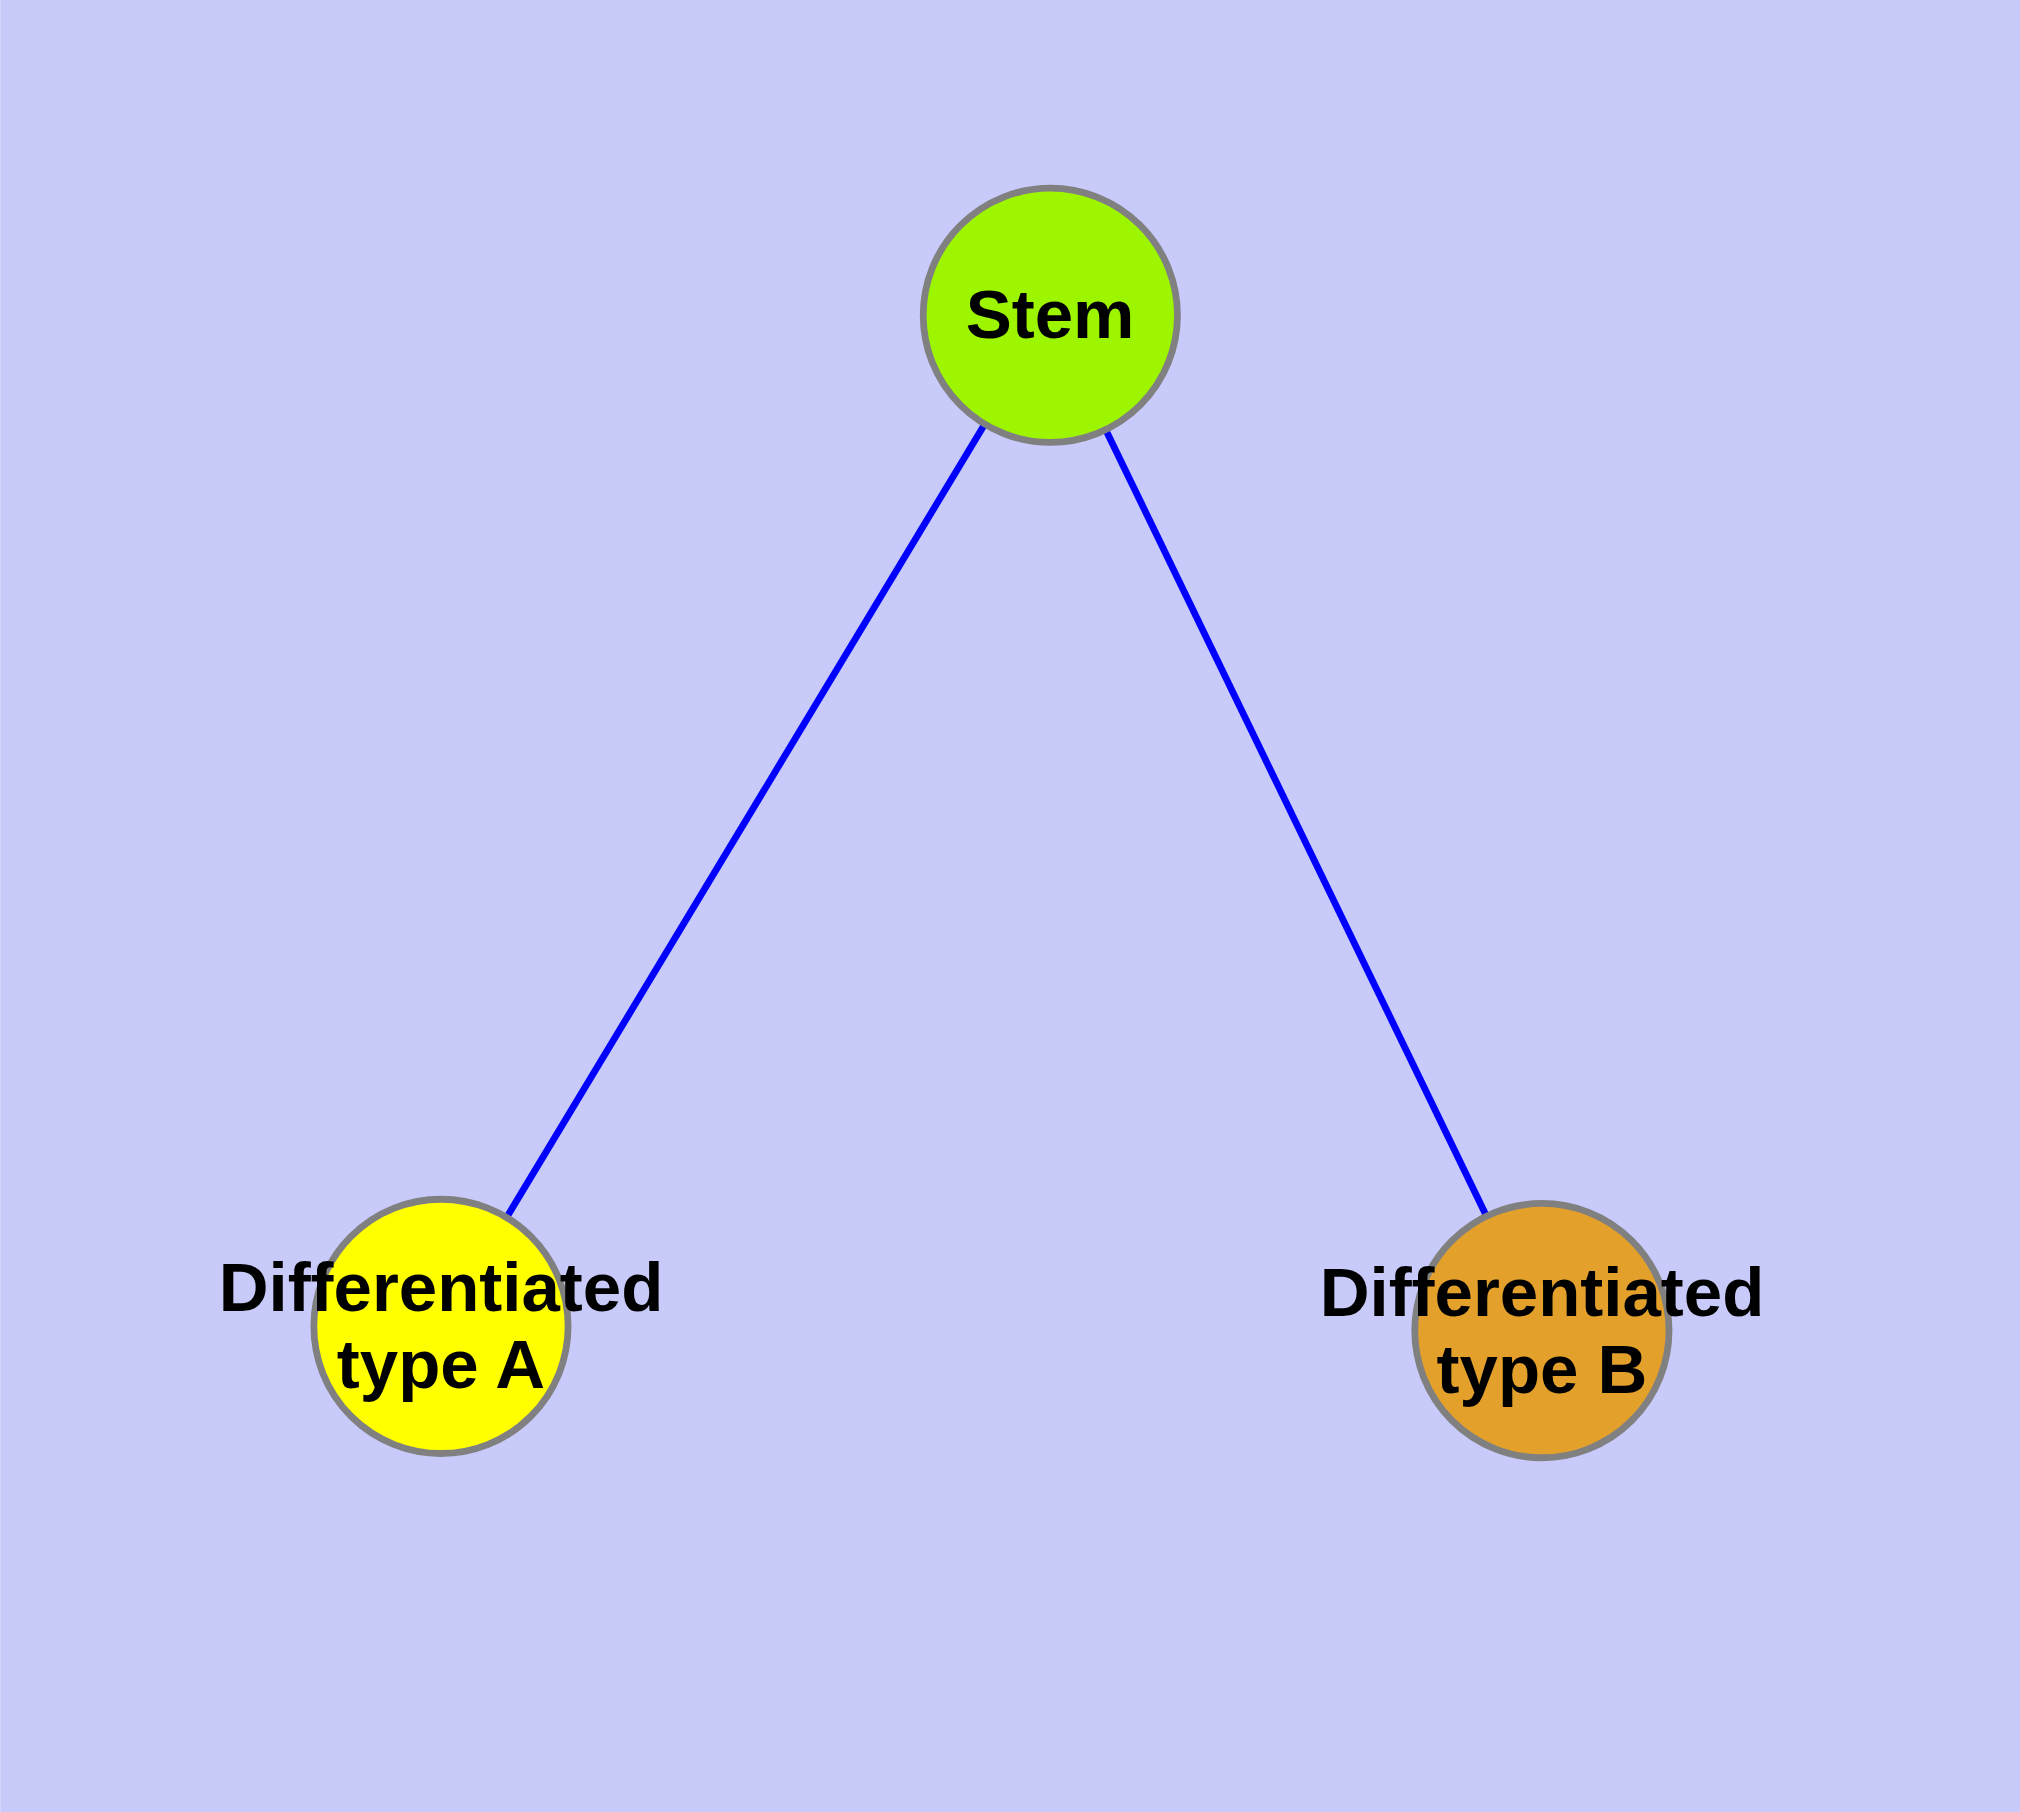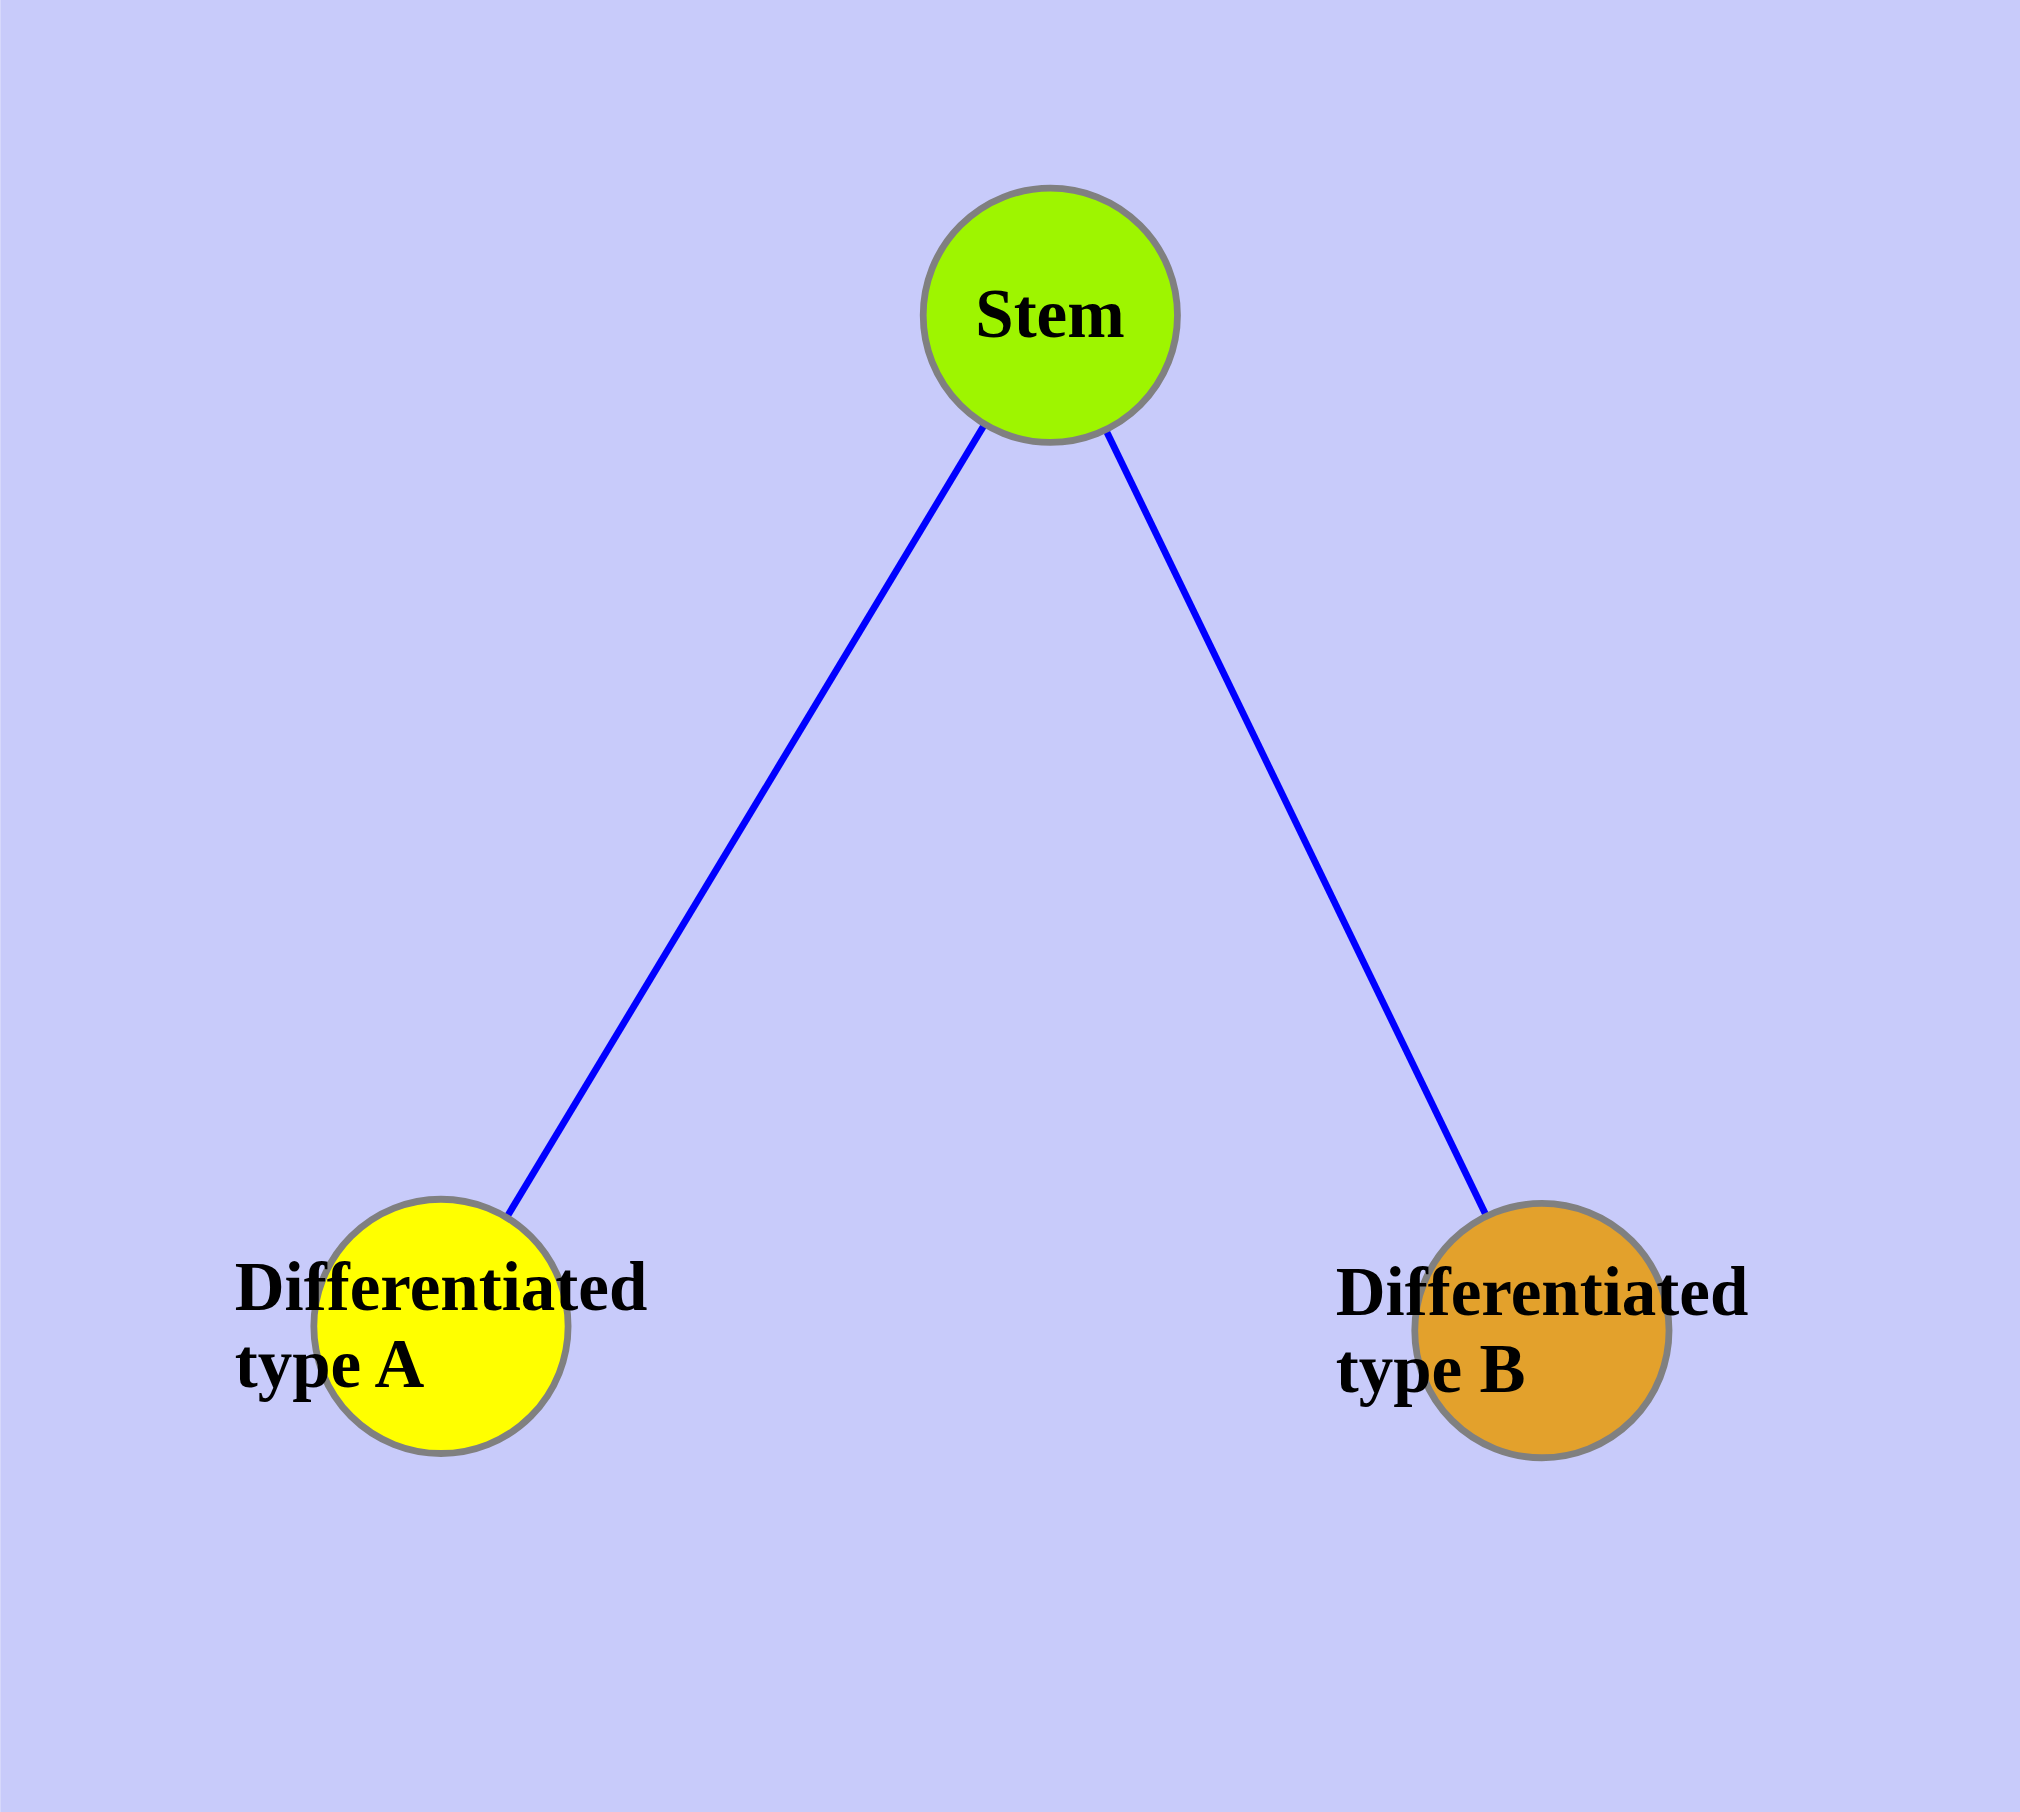--- a/index.html
+++ b/index.html
@@ -18,21 +18,22 @@
   #graph-canvas {
     position: absolute;
     left: 0;
     top: 0;
     width: 2021px;
     height: 1812px;
     display: block;
   }
   .node-label {
     position: absolute;
-    font-family: Liberation Serif, serif;
+    text-align: center;
+    font-family: Liberation Sans, sans-serif;
     font-weight: bold;
     color: #000000;
     line-height: 1.12;
     white-space: pre;
     pointer-events: none;
     transform: translate(-50%, -50%);
   }
   .node-label.big {
     font-size: 69px;
   }

